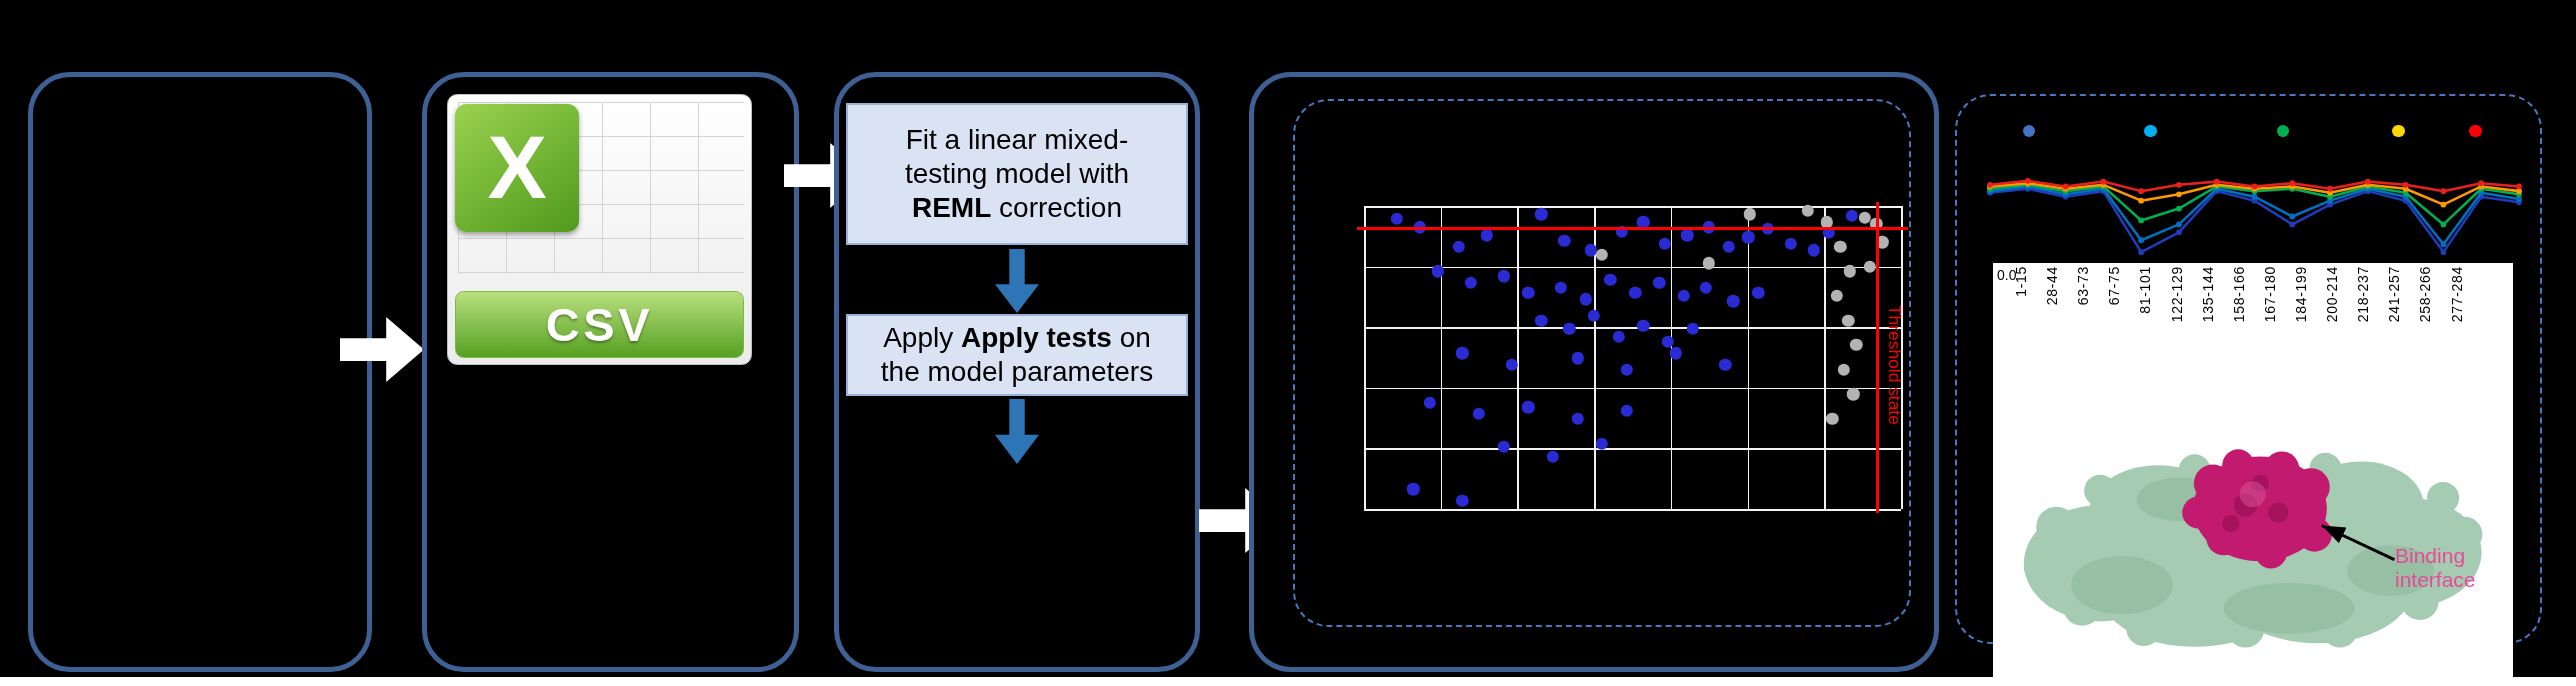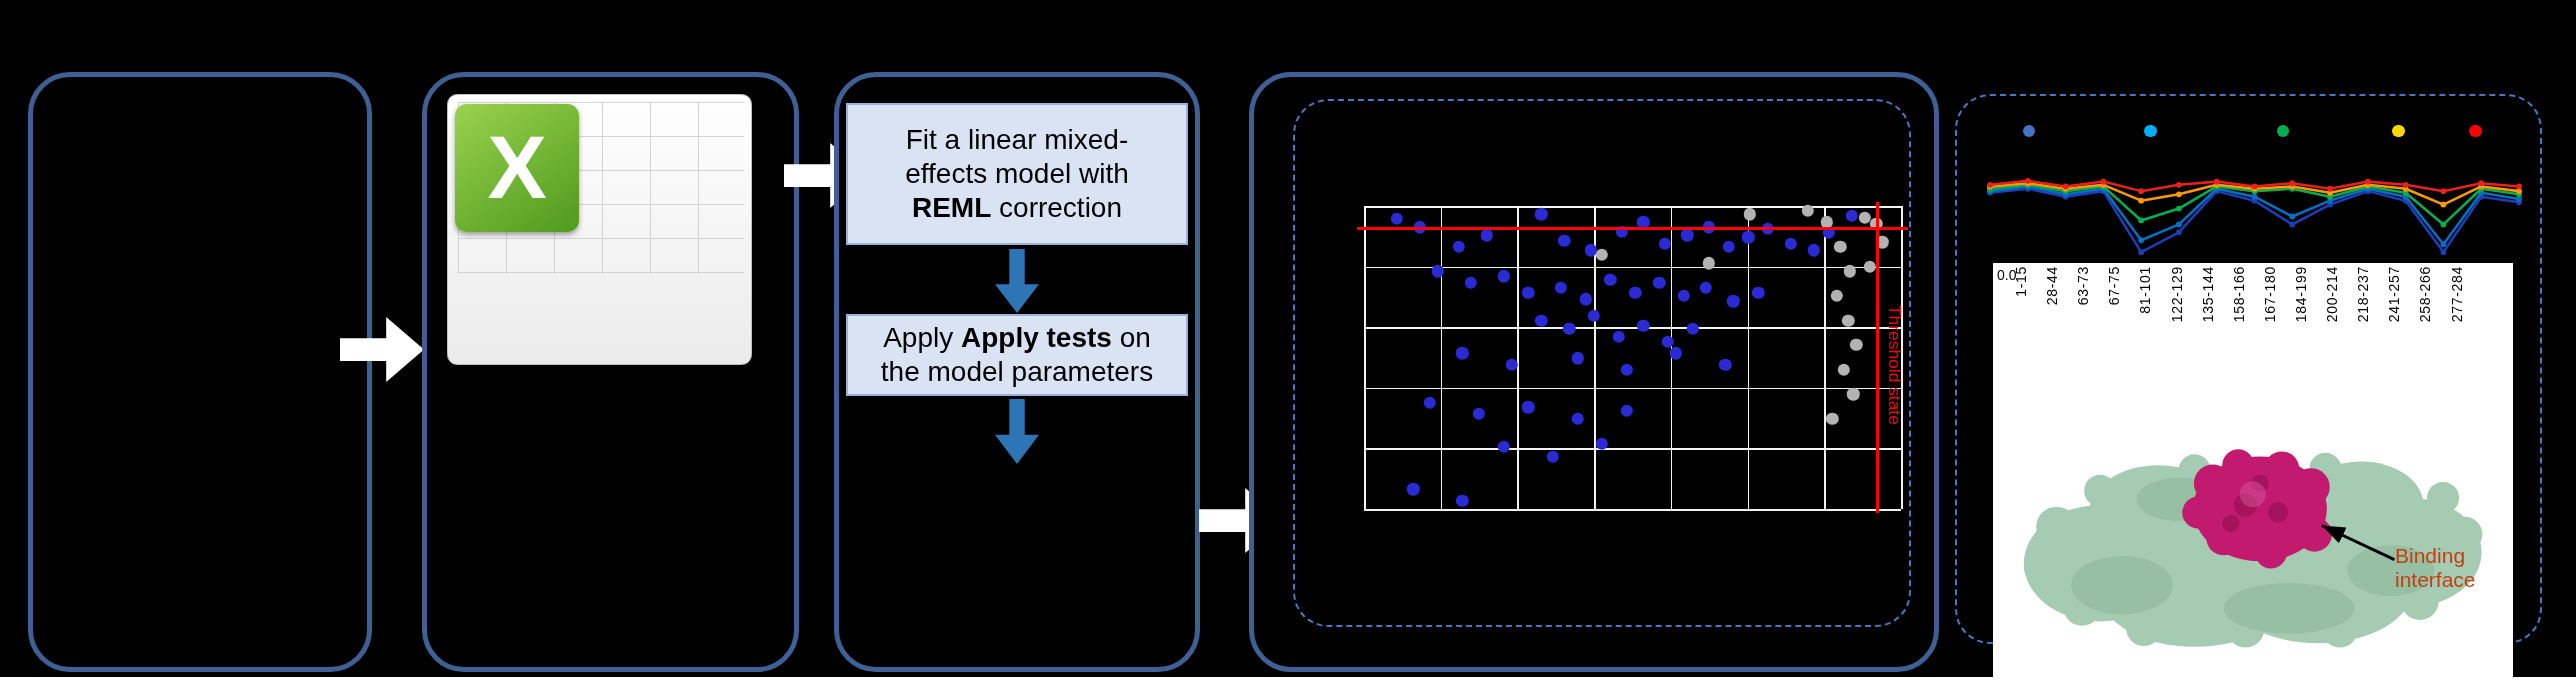--- a/index.html
+++ b/index.html
@@ -58,51 +58,54 @@
   #uptake-svg{position:absolute;left:1979px;top:171px;width:551px;height:91px}
   #white-box{position:absolute;left:1993px;top:263px;width:520px;height:424px;background:#fff}
   #ytick{position:absolute;left:1997px;top:267px;font-size:14px;color:#000}
   #pep-labels{position:absolute;left:2013px;top:266px;width:445px;height:109px}
   .pep{position:absolute;top:0;writing-mode:vertical-rl;transform:rotate(180deg);
        font-size:14px;color:#000;letter-spacing:0.7px}
   #pep-title{position:absolute;left:2093px;top:369px;width:276px;text-align:center;
              font-size:22px;color:#000}
   #structure-svg{position:absolute;left:2013px;top:418px;width:494px;height:247px}
   #binding-label{position:absolute;left:2395px;top:544px;width:129px;
-                 font-size:21px;line-height:1.15;color:#c2410c}
+                 font-size:21px;line-height:1.15;color:#ec4899}
   #bottom-strip{position:absolute;left:0;top:677px;width:2576px;height:10.2px;background:#fff}
 </style>
 </head>
 <body>
 
 <div id="canvas">
 
   <div class="panel" style="left:28px;top:72px;width:344px;height:600px"></div>
 
   <svg class="flow-arrow" style="left:340px;top:317px" width="84" height="65" viewBox="0 0 100 80" preserveAspectRatio="none">
     <polygon points="0,26 55,26 55,0 100,40 55,80 55,54 0,54" style="fill:var(--flow-arrow,#fff)"></polygon>
   </svg>
 
   <div class="panel" style="left:422px;top:72px;width:377px;height:600px"></div>
   <div id="csv-page">
     <div id="csv-grid"></div>
     <div id="csv-x">
       <span>X</span>
     </div>
+    <div id="csv-banner">
+      <span>CSV</span>
+    </div>
   </div>
 
   <svg class="flow-arrow" style="left:784px;top:143px" width="84" height="65" viewBox="0 0 100 80" preserveAspectRatio="none">
     <polygon points="0,26 55,26 55,0 100,40 55,80 55,54 0,54" style="fill:var(--flow-arrow,#fff)"></polygon>
   </svg>
 
   <div class="panel" style="left:834px;top:72px;width:366px;height:600px"></div>
 
   <div class="step-box" style="top:103px;height:142px">
     <div class="step-text"><span>Fit a linear mixed-
-effects model with
+testing model with
 </span><b>REML</b><span> correction</span></div>
   </div>
 
   <svg class="flow-arrow" style="left:995px;top:249px" width="44" height="64" viewBox="0 0 80 100" preserveAspectRatio="none">
     <polygon points="26,0 54,0 54,55 80,55 40,100 0,55 26,55" style="fill:var(--arrow-blue,#2e75b6)"></polygon>
   </svg>
 
   <div class="step-box" style="top:314px;height:82px">
     <div class="step-text"><span>Apply </span><b>Apply tests</b><span> on
 the model parameters</span></div>

